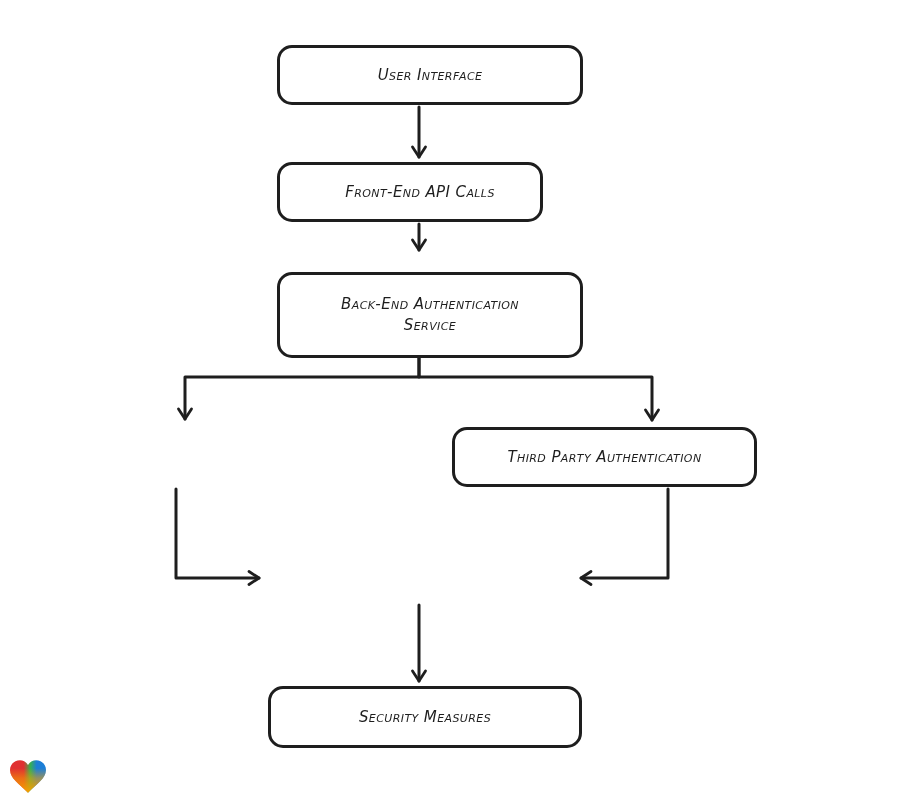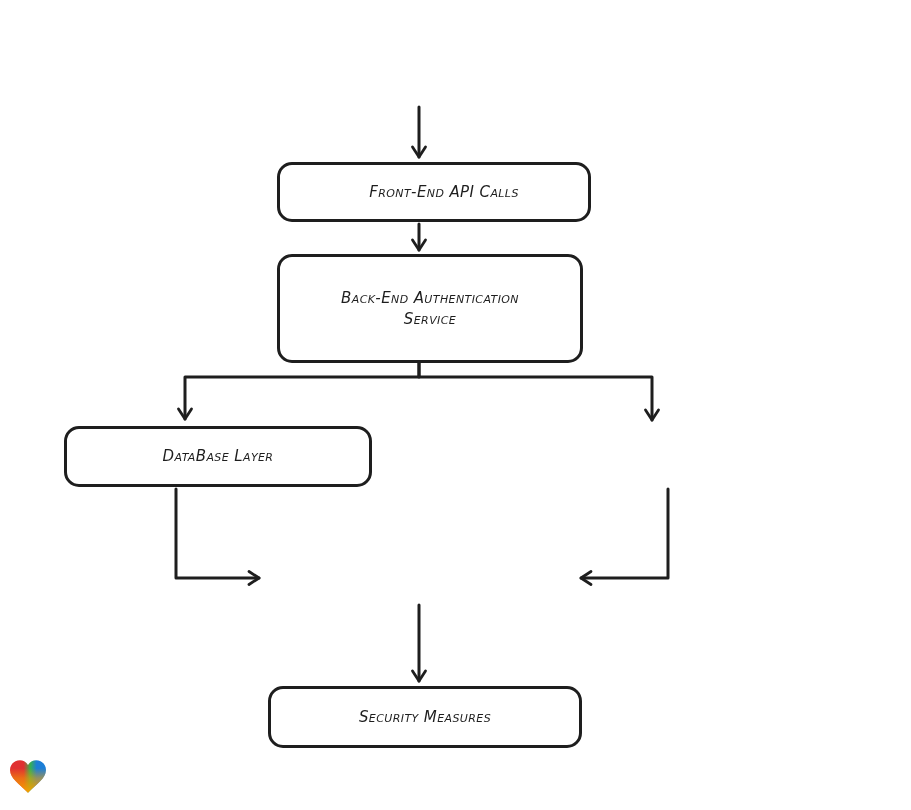--- a/index.html
+++ b/index.html
@@ -60,33 +60,36 @@
       <path d="M419,107 L419,157" marker-end="url(#arrow)"></path>
       <path d="M419,224 L419,250" marker-end="url(#arrow)"></path>
       <path d="M419,344 L419,377 L185,377 L185,419" marker-end="url(#arrow)"></path>
       <path d="M419,344 L419,377 L652,377 L652,420" marker-end="url(#arrow)"></path>
       <path d="M176,489 L176,578 L259,578" marker-end="url(#arrow)"></path>
       <path d="M668,489 L668,578 L581,578" marker-end="url(#arrow)"></path>
       <path d="M419,605 L419,681" marker-end="url(#arrow)"></path>
     </g>
   </svg>
 
+  <div class="node nowrap" style="left:277px; top:45px; width:306px; height:60px;">
+    <span class="label">User Interface</span>
+  </div>
 
-  <div class="node nowrap" style="left:277px; top:162px; width:314px; height:60px;padding-left:20px;">
+  <div class="node nowrap" style="left:277px; top:162px; width:266px; height:60px;padding-left:20px;">
     <span class="label">Front-End API Calls</span>
   </div>
 
-  <div class="node wrap" style="left:277px; top:254px; width:306px; height:109px;">
+  <div class="node wrap" style="left:277px; top:272px; width:306px; height:86px;">
     <span class="label">Back-End Authentication Service</span>
   </div>
 
-  <div class="node nowrap" style="left:64px; top:426px; width:308px; height:61px;">
-    <span class="label">DataBase Layer</span>
+
+  <div class="node nowrap" style="left:452px; top:427px; width:305px; height:60px;">
+    <span class="label">Third Party Authentication</span>
   </div>
-
 
 
   <div class="node nowrap" style="left:268px; top:686px; width:314px; height:62px;">
     <span class="label">Security Measures</span>
   </div>
 
   <svg class="logo" viewBox="0 0 32 30" xmlns="http://www.w3.org/2000/svg">
     <defs>
       <linearGradient id="heartH" x1="0" y1="0" x2="1" y2="0">
         <stop offset="0%" stop-color="#e03131"></stop>

